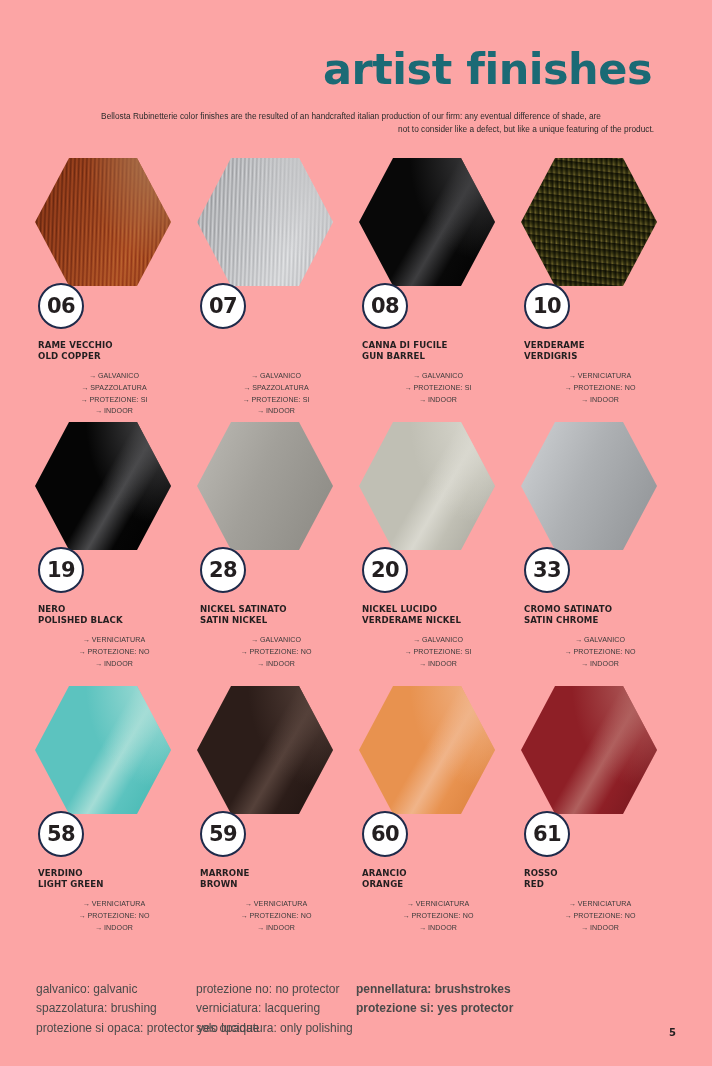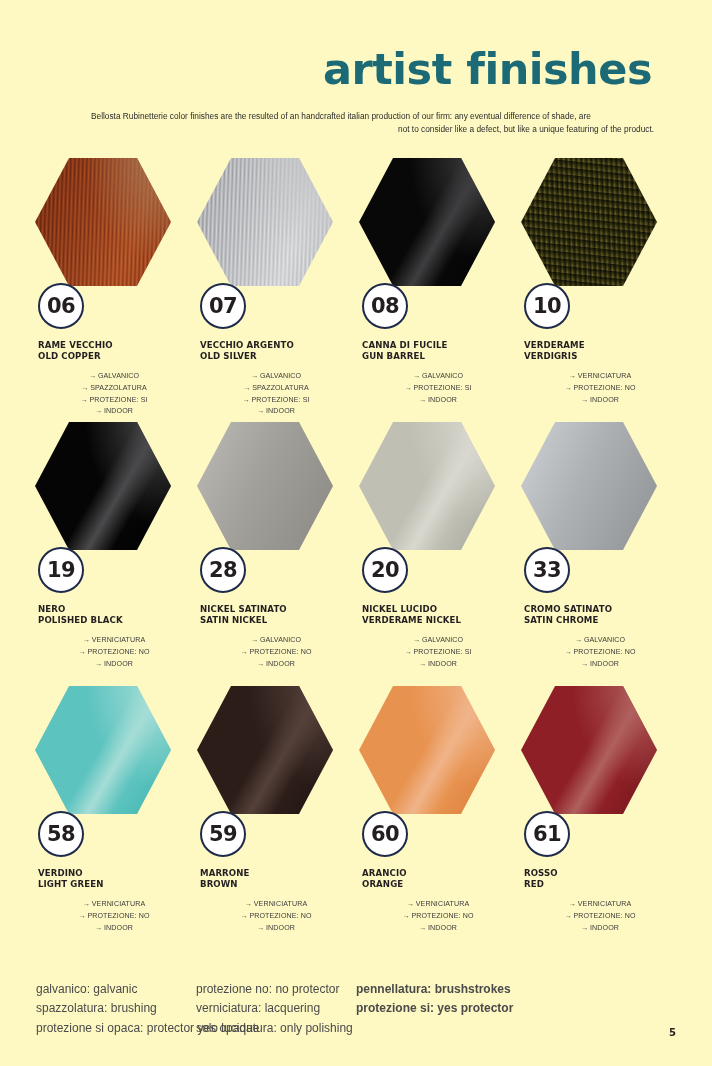--- a/index.html
+++ b/index.html
@@ -11,21 +11,21 @@
     background: #ffffff;
     font-family: "Liberation Sans", sans-serif;
     color: #231f20;
     overflow: hidden;
   }
 
   .page {
     position: relative;
     width: 712px;
     height: 1066px;
-    background: #fef9c3;
+    background: #fca5a5;
   }
 
   
   .header {
     position: absolute;
     top: 48px;
     left: 0;
     width: 712px;
     height: 110px;
   }
@@ -45,21 +45,21 @@
     position: absolute;
     left: 48px;
     right: 58px;
     top: 62px;
     font-size: 8.3px;
     line-height: 1.55;
     color: #2b2b2b;
     text-align: right;
   }
   .intro span { display: block; }
-  .intro .line1 { text-align: left; margin-left: 43px; }
+  .intro .line1 { text-align: center; }
   .intro .line2 { text-align: right; }
 
   
   .grid {
     position: absolute;
     top: 158px;
     left: 33px;
     width: 648px;
     display: grid;
     grid-template-columns: repeat(4, 160px);
@@ -210,24 +210,20 @@
           <div class="prop"><span class="arrow">→</span><span>INDOOR</span></div>
         </div>
       </div>
       <div class="cell">
         <div class="swatch-wrap">
           <div class="hex" style="background-blend-mode: overlay, normal; background: repeating-linear-gradient(92deg, rgb(135, 136, 138) 0px, rgb(165, 166, 168) 1px, rgb(195, 196, 198) 2px, rgb(165, 166, 168) 3px, rgb(135, 136, 138) 4px), linear-gradient(110deg, rgb(135, 136, 138) 0%, rgb(165, 166, 168) 40%, rgb(195, 196, 198) 70%, rgb(165, 166, 168) 100%);">
             <div class="sheen" style="background: radial-gradient(60% 95% at 78% 12%, rgb(195, 196, 198) 0%, transparent 62%);"></div>
           </div>
         </div>
         <div class="badge">07</div>
-        <div class="names">
-          <div class="name-it">VECCHIO ARGENTO</div>
-          <div class="name-en">OLD SILVER</div>
-        </div>
         <div class="props">
           <div class="prop"><span class="arrow">→</span><span>GALVANICO</span></div>
           <div class="prop"><span class="arrow">→</span><span>SPAZZOLATURA</span></div>
           <div class="prop"><span class="arrow">→</span><span>PROTEZIONE: SI</span></div>
           <div class="prop"><span class="arrow">→</span><span>INDOOR</span></div>
         </div>
       </div>
       <div class="cell">
         <div class="swatch-wrap">
           <div class="hex" style="background: linear-gradient(120deg, rgb(8, 8, 8) 0%, rgb(8, 8, 8) 48%, rgb(62, 62, 64) 60%, rgb(8, 8, 8) 72%, rgb(0, 0, 0) 100%);">

